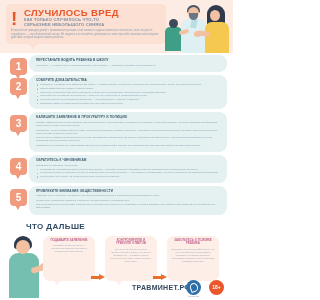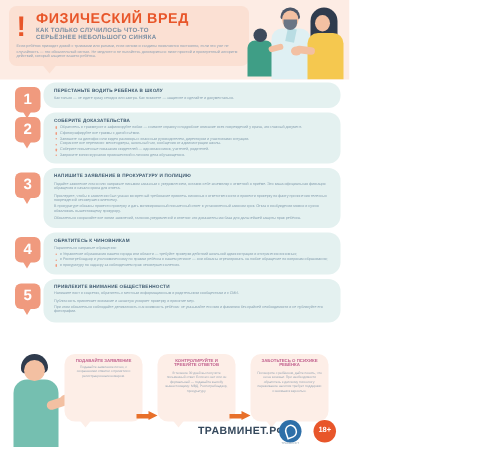--- a/index.html
+++ b/index.html
@@ -283,21 +283,21 @@
   }
 </style>
 </head>
 <body>
 
 <div class="poster">
 
   <div class="header">
     <div class="header-bubble"></div>
     <div class="excl">!</div>
-    <div class="h-title">ФИЗИЧЕСКИЙ ВРЕД</div>
+    <div class="h-title">СЛУЧИЛОСЬ ВРЕД</div>
     <div class="h-sub">КАК ТОЛЬКО СЛУЧИЛОСЬ ЧТО-ТО СЕРЬЁЗНЕЕ НЕБОЛЬШОГО СИНЯКА</div>
     <div class="h-body">Если ребёнок приходит домой с травмами или ранами, если синяки и ссадины появляются постоянно, если это уже не случайность — это обязательный сигнал. Не медлите и не пытайтесь договориться: ниже простой и проверенный алгоритм действий, который защитит вашего ребёнка.</div>
 
     <div class="illus">
       <div class="fig i-boy-body"></div>
       <div class="fig i-boy-head"></div>
       <div class="fig i-doc-body"></div>
       <div class="fig i-doc-coll"></div>
       <div class="fig i-doc-hair"></div>
       <div class="fig i-doc-head"></div>
@@ -366,20 +366,21 @@
         <div class="step-head">ПРИВЛЕКИТЕ ВНИМАНИЕ ОБЩЕСТВЕННОСТИ</div>
         <div class="step-p">Напишите пост в соцсетях, обратитесь к местным информационным и родительским сообществам и к СМИ.</div>
         <div class="step-p">Публичность привлекает внимание и зачастую ускоряет проверку и принятие мер.</div>
         <div class="step-p">При этом обязательно соблюдайте деликатность и анонимность ребёнка: не указывайте его имя и фамилию без крайней необходимости и не публикуйте его фотографии.</div>
       </div>
     </div>
 
   </div>
 
   <div class="next">
+    <div class="next-title">ЧТО ДАЛЬШЕ</div>
 
     <div class="man">
       <div class="m-body"></div>
       <div class="m-hair"></div>
       <div class="m-head"></div>
       <div class="m-arm"></div>
       <div class="m-hand"></div>
     </div>
 
     <div class="card card1">

